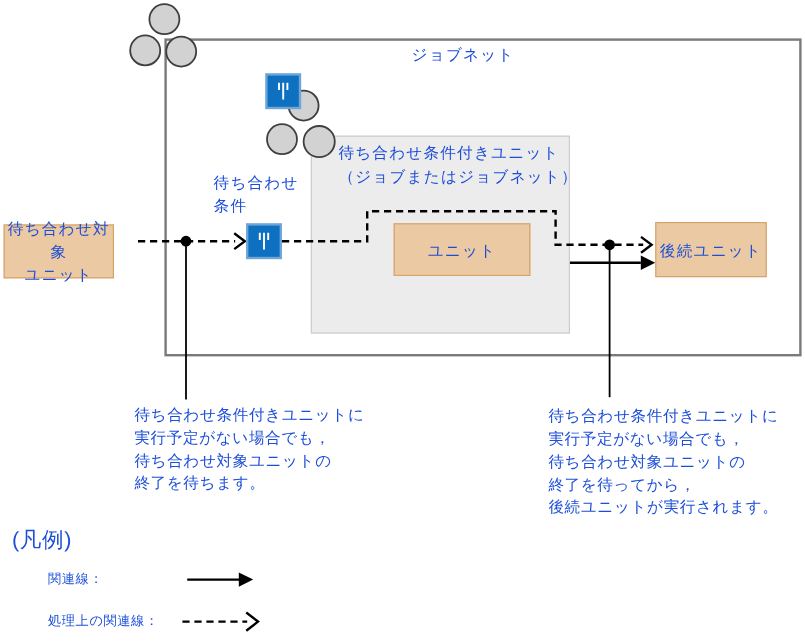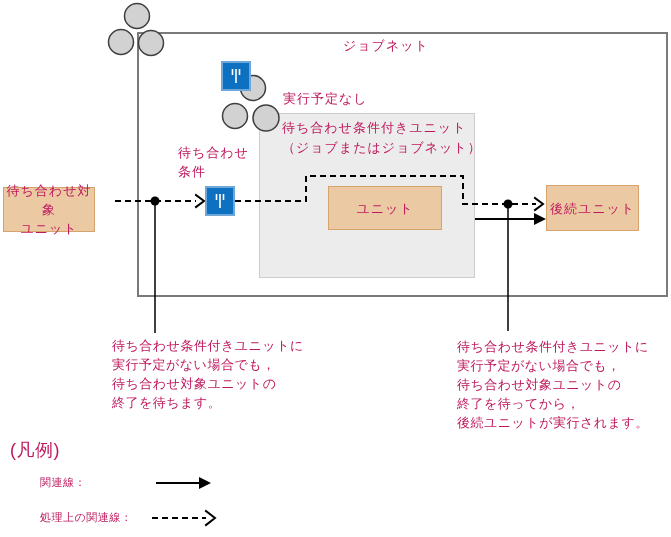--- a/index.html
+++ b/index.html
@@ -1,18 +1,18 @@
 <!DOCTYPE html>
 <html><head>
 <meta charset="utf-8">
 <style>
   html,body{margin:0;padding:0;background:#fff;}
   .stage{
     position:relative;width:671px;height:537px;background:#ffffff;overflow:hidden;
-    font-family:"Liberation Sans","DejaVu Sans",sans-serif;color:#be185d;
+    font-family:"Liberation Sans","DejaVu Sans",sans-serif;color:#1d4ed8;
   }
   .jobnet-rect{
     position:absolute;left:137px;top:32px;width:531px;height:265px;
     border:2px solid #7a7a7a;box-sizing:border-box;background:transparent;
   }
   .gray-box{
     position:absolute;left:259px;top:113px;width:216px;height:165px;
     background:#ececec;border:1px solid #cccccc;box-sizing:border-box;
   }
   .tan-box{
@@ -41,21 +41,20 @@
 
 <div class="stage">
 
   <div class="jobnet-rect"></div>
   <div class="lbl" style="left:343px;top:36px;">ジョブネット</div>
 
   <div class="gray-box"></div>
   <div class="lbl" style="left:282px;top:118px;">待ち合わせ条件付きユニット</div>
   <div class="lbl" style="left:282px;top:138px;">（ジョブまたはジョブネット）</div>
 
-  <div class="lbl" style="left:283px;top:89px;">実行予定なし</div>
 
   <div class="lbl center" style="left:178px;top:143px;width:76px;">待ち合わせ</div>
   <div class="lbl center" style="left:178px;top:162px;width:76px;">条件</div>
 
   <div class="tan-box" style="left:3px;top:187px;width:92px;height:45px;">待ち合わせ対象
 ユニット</div>
   <div class="tan-box" style="left:328px;top:186px;width:114px;height:44px;">ユニット</div>
   <div class="tan-box" style="left:546px;top:185px;width:93px;height:46px;">後続ユニット</div>
 
   <svg class="overlay" viewBox="0 0 671 537">

